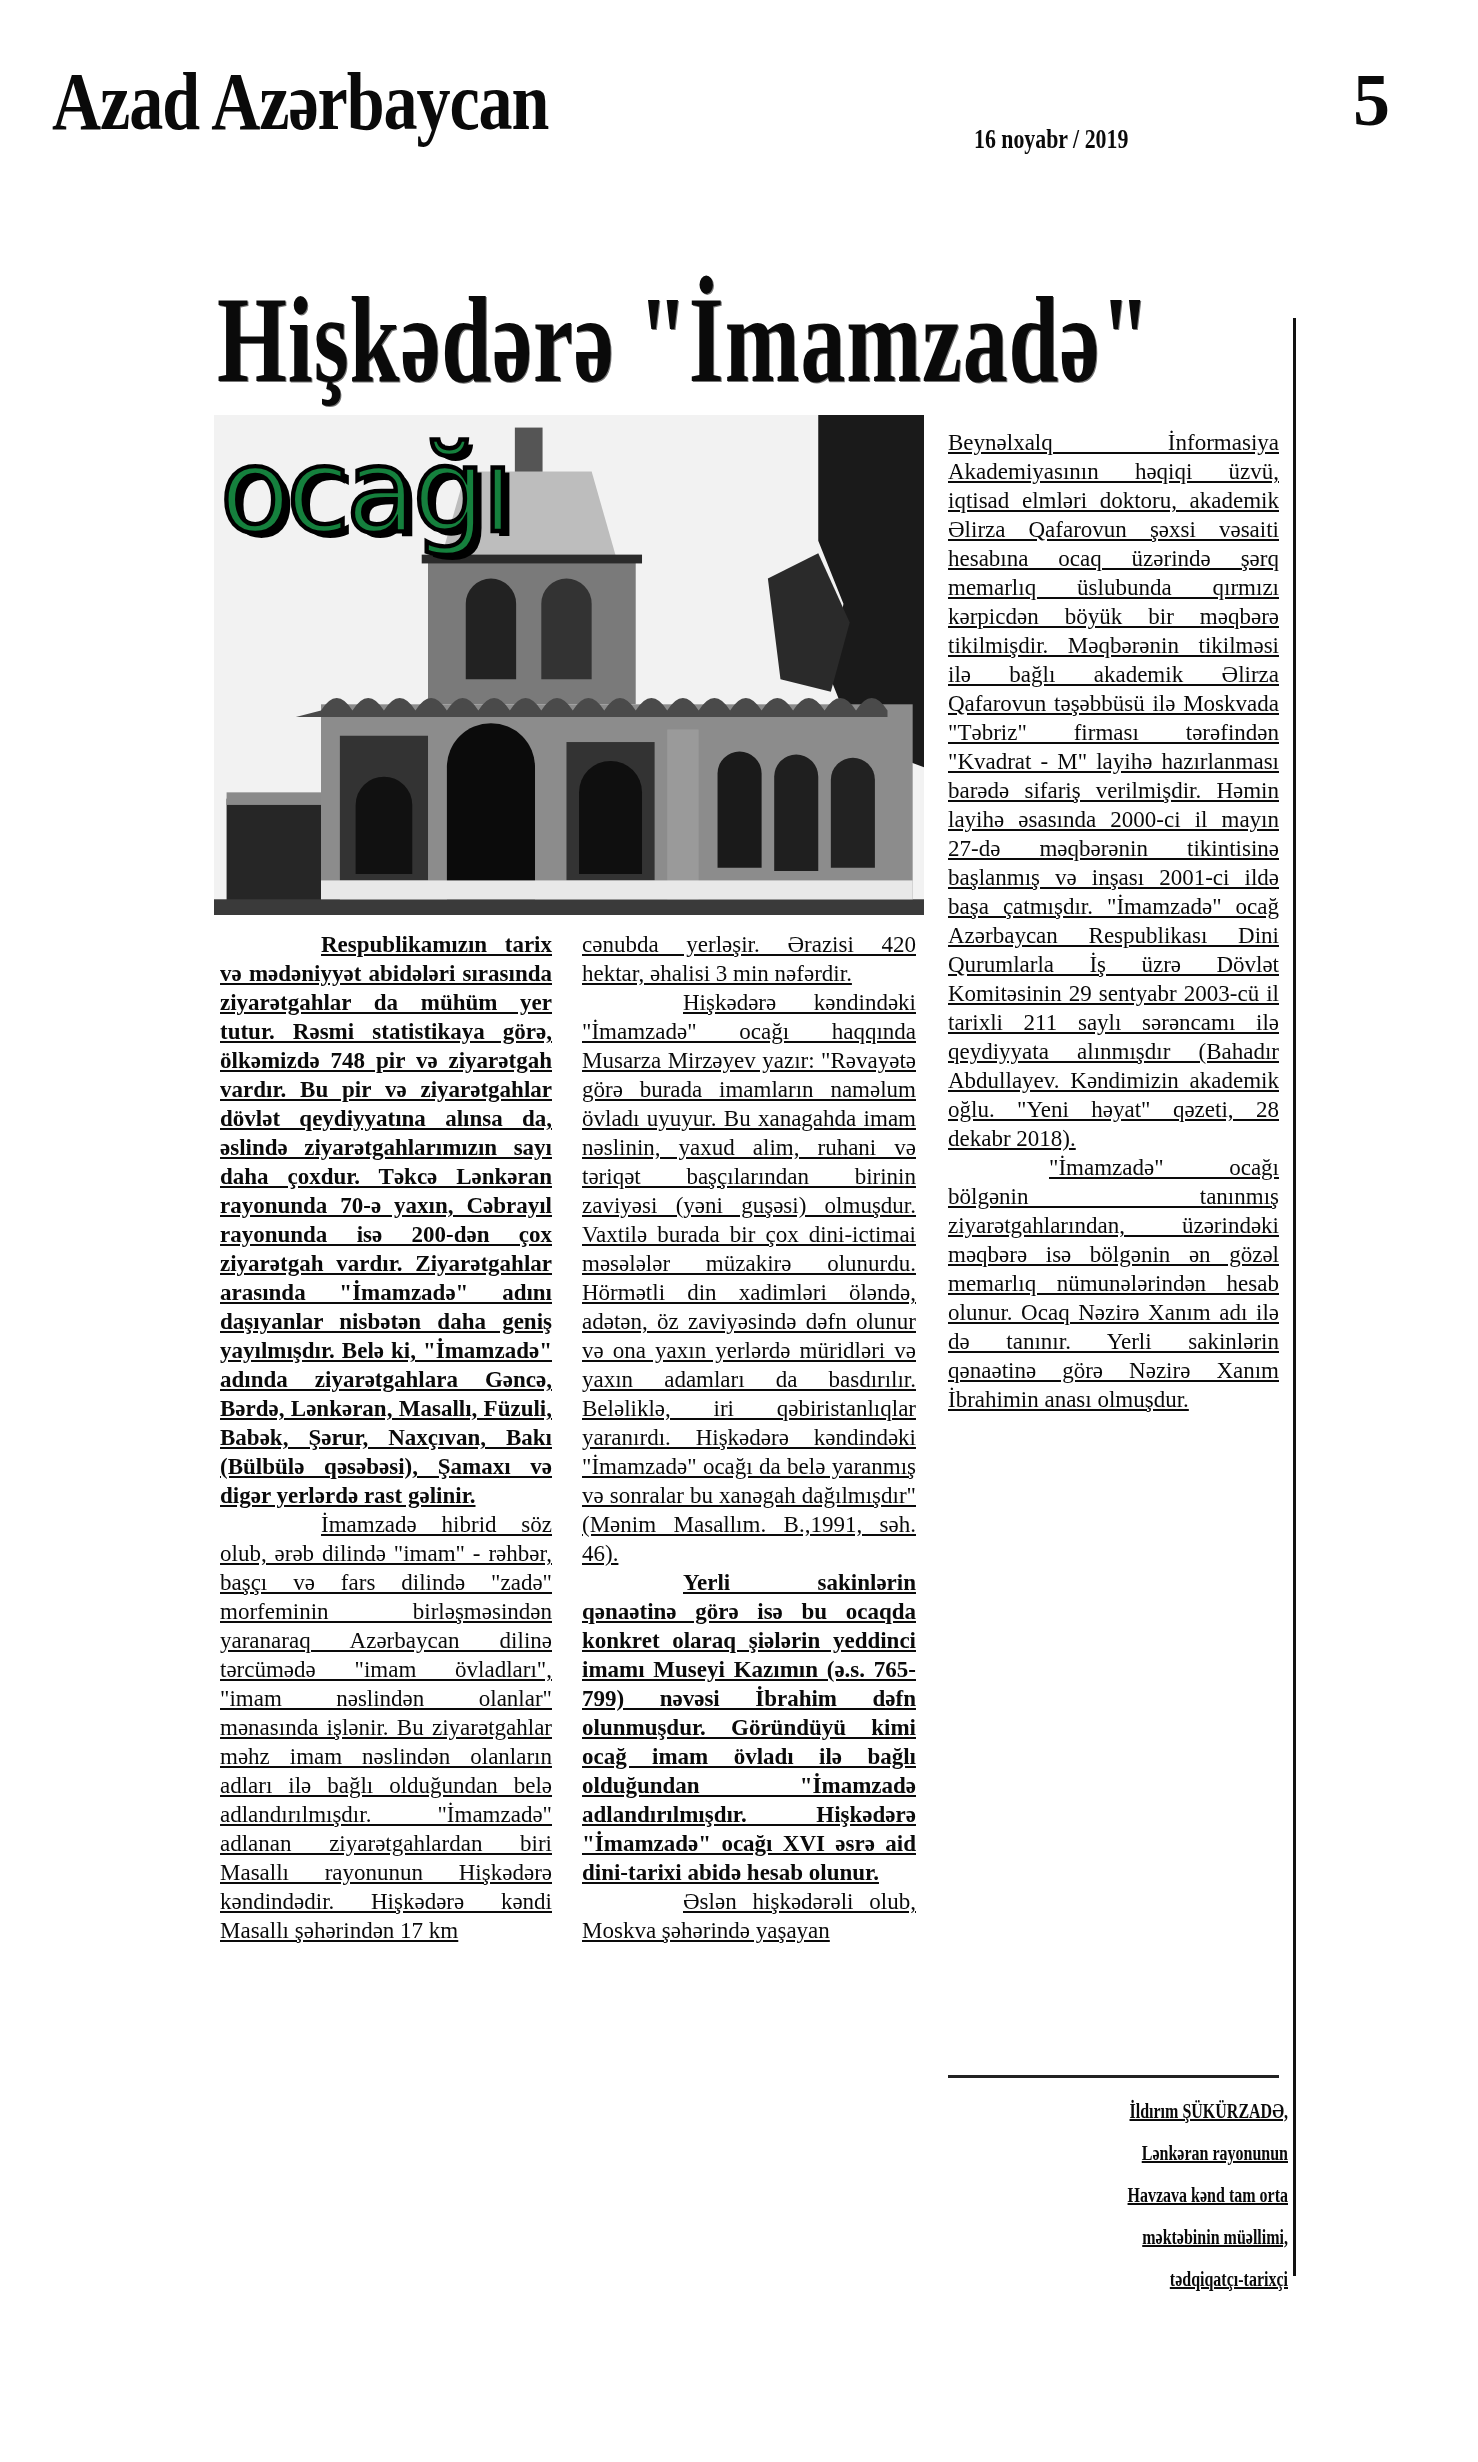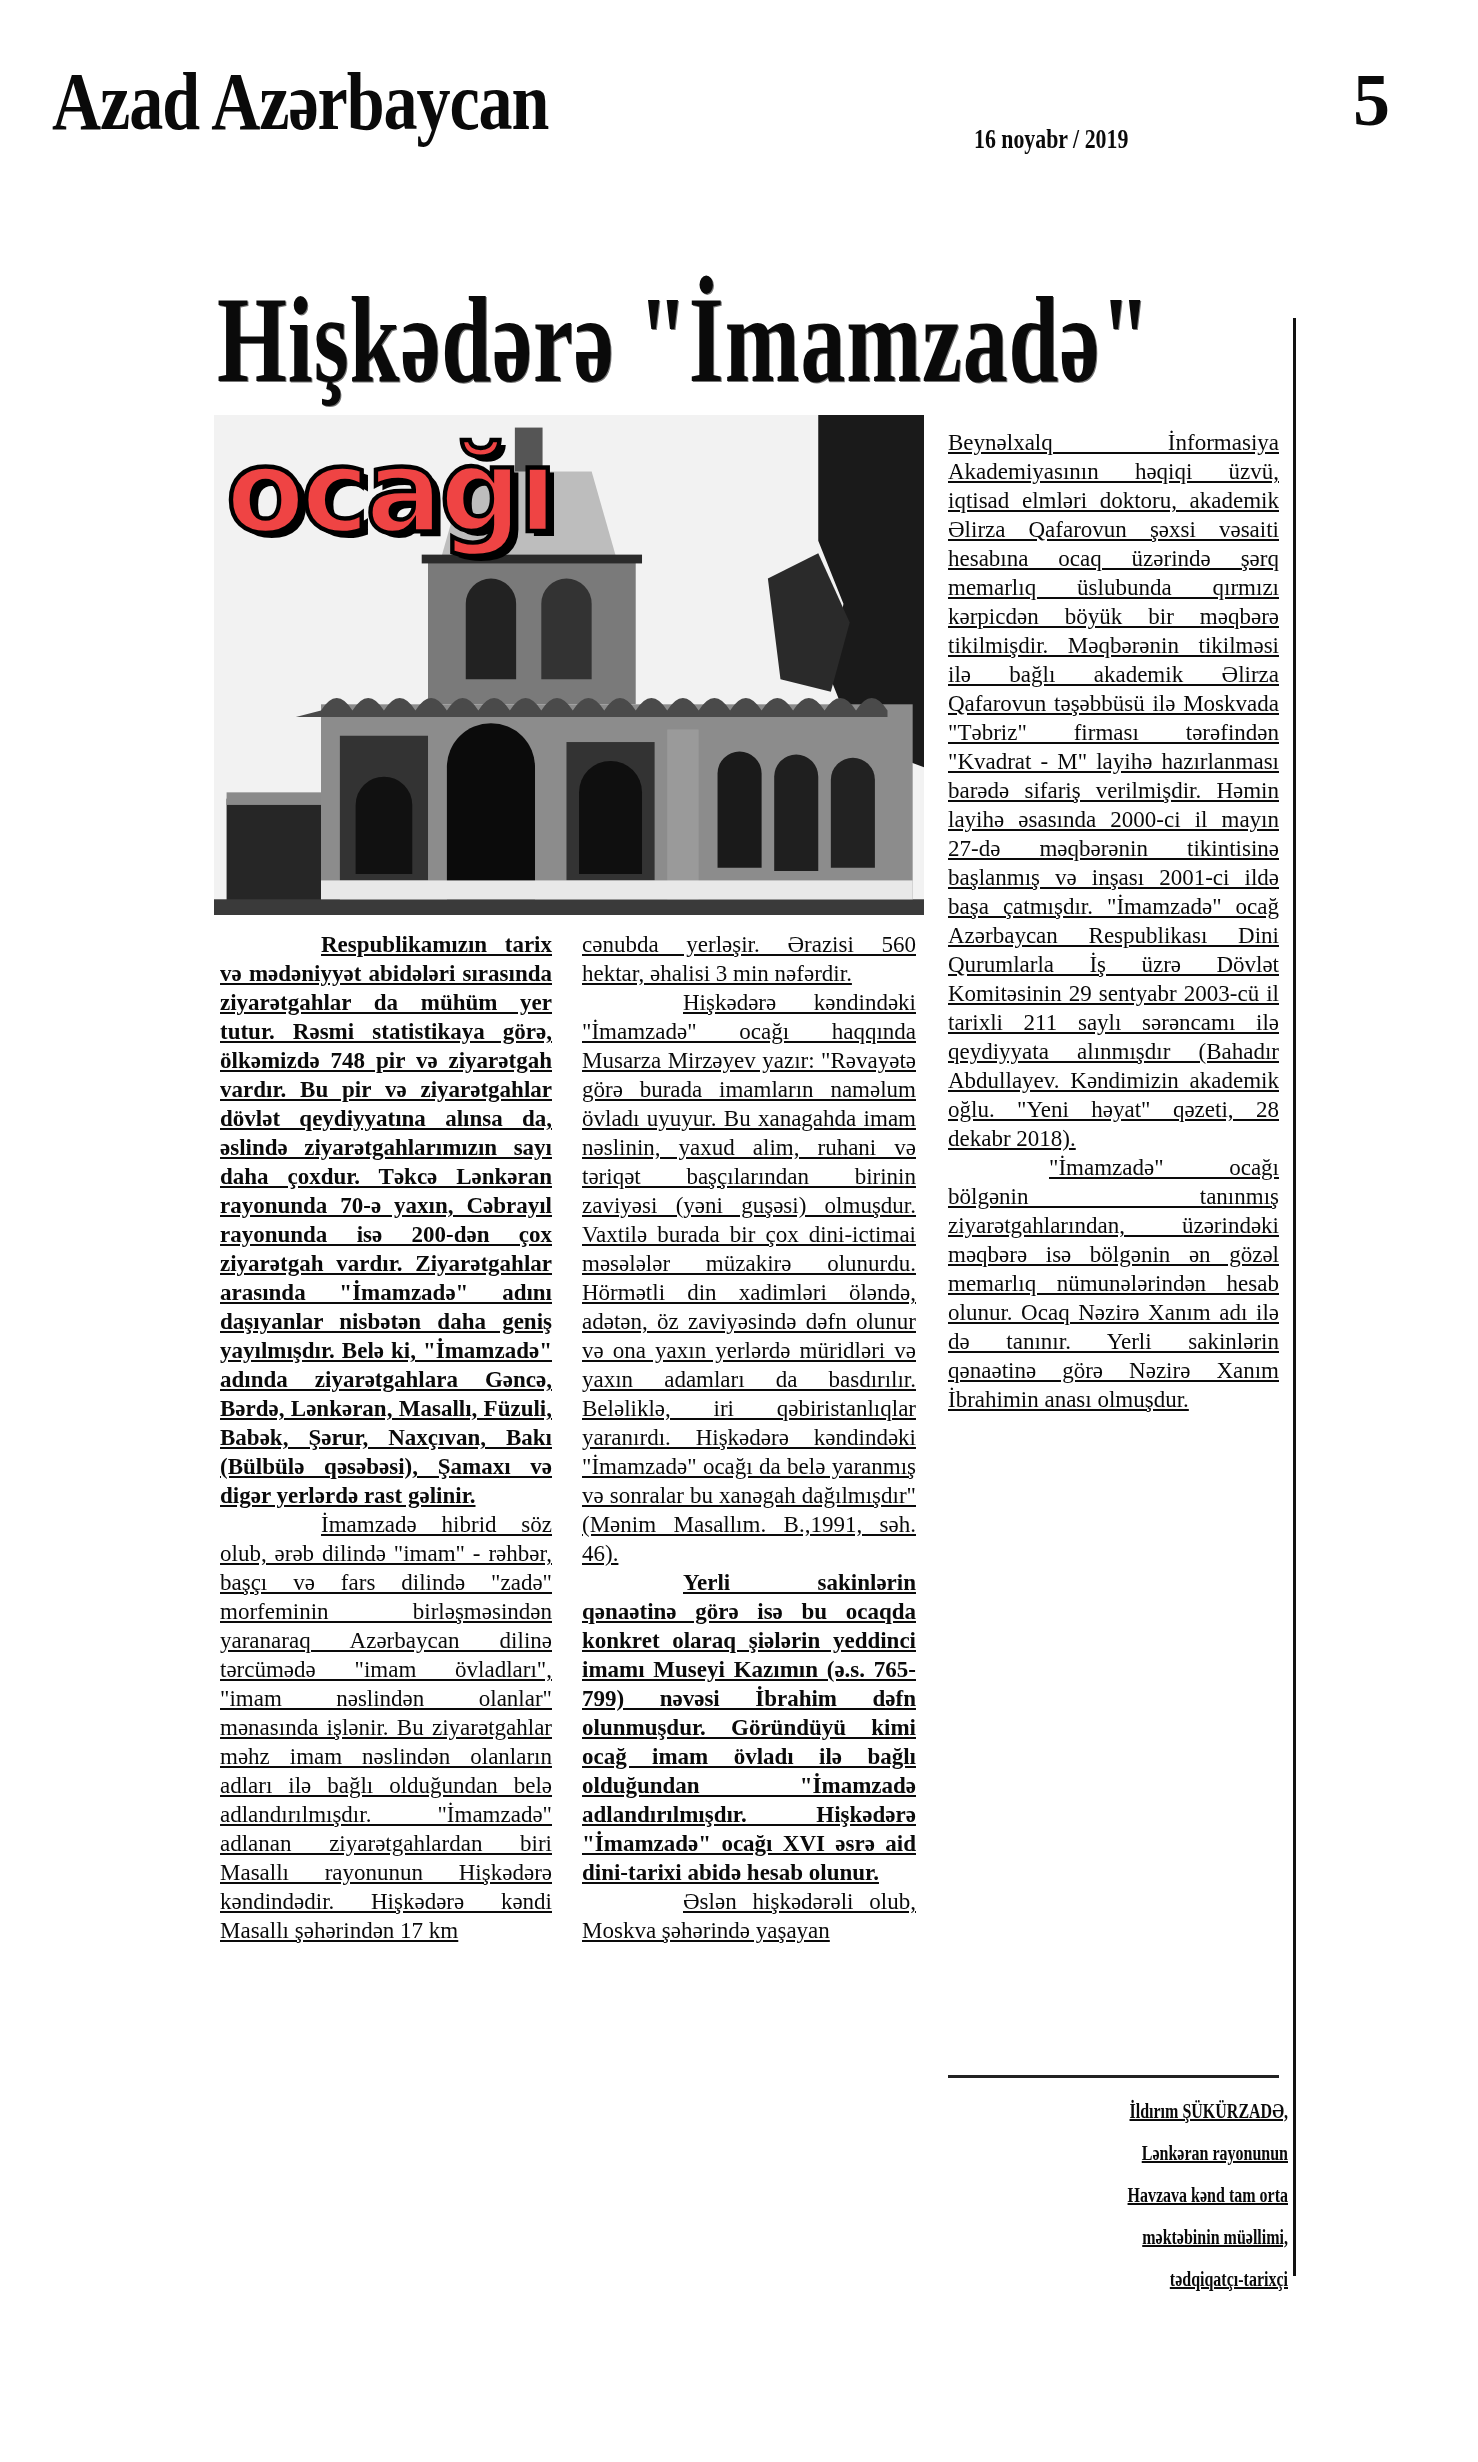--- a/index.html
+++ b/index.html
@@ -15,22 +15,22 @@
 
   .headline { left: 217px; top: 278px; font-size: 123px; font-weight: 700; line-height: 1; white-space: nowrap;
               transform: scaleX(0.73); transform-origin: left top; letter-spacing: 1.3px;
               text-shadow: 1.3px 1.3px 0.6px #777; }
 
   .vrule { left: 1293px; top: 318px; width: 3.1px; height: 1958px; background: #111; }
 
   .photo { left: 214px; top: 415px; width: 710px; height: 500px; overflow: hidden; background: #d8d8d8; }
   .photo svg { width: 100%; height: 100%; display: block; }
 
-  .kicker { left: 226px; top: 434px; font-family: "DejaVu Sans", sans-serif; font-weight: 700; font-size: 115px;
-            line-height: 1; color: #ef4444; letter-spacing: -3.8px;
+  .kicker { left: 220px; top: 434px; font-family: "DejaVu Sans", sans-serif; font-weight: 400; font-size: 115px;
+            line-height: 1; color: #15803d; letter-spacing: -3.8px;
             -webkit-text-stroke: 4.4px #000; text-shadow: 6.3px 5px 0 #000; z-index: 2; }
 
   .col { position: absolute; font-size: 23px; line-height: 29px; text-align: justify; hyphens: manual; }
   .col p { margin: 0; text-decoration: underline; }
   .col .indent { text-indent: 101px; }
   .col .bold { font-weight: 700; }
   .col-left { left: 220px; top: 930px; width: 332px; }
   .col-mid { left: 582px; top: 930px; width: 334px; }
   .col-right { left: 948px; top: 428px; width: 331px; }
 
@@ -84,21 +84,21 @@
 </div>
 
 <div class="abs kicker">ocağı</div>
 
 <div class="col col-left">
   <p class="indent bold">Respublikamızın tarix və mədəniyyət abidələri sırasında ziyarətgahlar da mühüm yer tutur. Rəsmi statistikaya görə, ölkəmizdə 748 pir və ziyarətgah vardır. Bu pir və ziyarətgahlar dövlət qeydiyyatına alınsa da, əslində ziyarətgahlarımızın sayı daha çoxdur. Təkcə Lənkəran rayonunda 70-ə yaxın, Cəbrayıl rayonunda isə 200-dən çox ziyarətgah vardır. Ziyarətgahlar arasında "İmamzadə" adını daşıyanlar nisbətən daha geniş yayılmışdır. Belə ki, "İmamzadə" adında ziyarətgahlara Gəncə, Bərdə, Lənkəran, Masallı, Füzuli, Babək, Şərur, Naxçıvan, Bakı (Bülbülə qəsəbəsi), Şamaxı və digər yerlərdə rast gəlinir.</p>
   <p class="indent">İmamzadə hibrid söz olub, ərəb dilində "imam" - rəhbər, başçı və fars dilində "zadə" morfeminin birləşməsindən yaranaraq Azərbaycan dilinə tərcümədə "imam övladları", "imam nəslindən olanlar" mənasında işlənir. Bu ziyarətgahlar məhz imam nəslindən olanların adları ilə bağlı olduğundan belə adlandırılmışdır. "İmamzadə" adlanan ziyarətgahlardan biri Masallı rayonunun Hişkədərə kəndindədir. Hişkədərə kəndi Masallı şəhərindən 17 km</p>
 </div>
 
 <div class="col col-mid">
-  <p>cənubda yerləşir. Ərazisi 560 hektar, əhalisi 3 min nəfərdir.</p>
+  <p>cənubda yerləşir. Ərazisi 420 hektar, əhalisi 3 min nəfərdir.</p>
   <p class="indent">Hişkədərə kəndindəki "İmamzadə" ocağı haqqında Musarza Mirzəyev yazır: "Rəvayətə görə burada imamların naməlum övladı uyuyur. Bu xanagahda imam nəslinin, yaxud alim, ruhani və təriqət başçılarından birinin zaviyəsi (yəni guşəsi) olmuşdur. Vaxtilə burada bir çox dini-ictimai məsələlər müzakirə olunurdu. Hörmətli din xadimləri öləndə, adətən, öz zaviyəsində dəfn olunur və ona yaxın yerlərdə müridləri və yaxın adamları da basdırılır. Beləliklə, iri qəbiristanlıqlar yaranırdı. Hişkədərə kəndindəki "İmamzadə" ocağı da belə yaranmış və sonralar bu xanəgah dağılmışdır" (Mənim Masallım. B.,1991, səh. 46).</p>
   <p class="indent bold">Yerli sakinlərin qənaətinə görə isə bu ocaqda konkret olaraq şiələrin yeddinci imamı Museyi Kazımın (ə.s. 765-799) nəvəsi İbrahim dəfn olunmuşdur. Göründüyü kimi ocağ imam övladı ilə bağlı olduğundan "İmamzadə adlandırılmışdır. Hişkədərə "İmamzadə" ocağı XVI əsrə aid dini-tarixi abidə hesab olunur.</p>
   <p class="indent">Əslən hişkədərəli olub, Moskva şəhərində yaşayan</p>
 </div>
 
 <div class="col col-right">
   <p>Beynəlxalq İnformasiya Akademiyasının həqiqi üzvü, iqtisad elmləri doktoru, akademik Əlirza Qafarovun şəxsi vəsaiti hesabına ocaq üzərində şərq memarlıq üslubunda qırmızı kərpicdən böyük bir məqbərə tikilmişdir. Məqbərənin tikilməsi ilə bağlı akademik Əlirza Qafarovun təşəbbüsü ilə Moskvada "Təbriz" firması tərəfindən "Kvadrat - M" layihə hazırlanması barədə sifariş verilmişdir. Həmin layihə əsasında 2000-ci il mayın 27-də məqbərənin tikintisinə başlanmış və inşası 2001-ci ildə başa çatmışdır. "İmamzadə" ocağ Azərbaycan Respublikası Dini Qurumlarla İş üzrə Dövlət Komitəsinin 29 sentyabr 2003-cü il tarixli 211 saylı sərəncamı ilə qeydiyyata alınmışdır (Bahadır Abdullayev. Kəndimizin akademik oğlu. "Yeni həyat" qəzeti, 28 dekabr 2018).</p>
   <p class="indent">"İmamzadə" ocağı bölgənin tanınmış ziyarətgahlarından, üzərindəki məqbərə isə bölgənin ən gözəl memarlıq nümunələrindən hesab olunur. Ocaq Nəzirə Xanım adı ilə də tanınır. Yerli sakinlərin qənaətinə görə Nəzirə Xanım İbrahimin anası olmuşdur.</p>
 </div>
 

